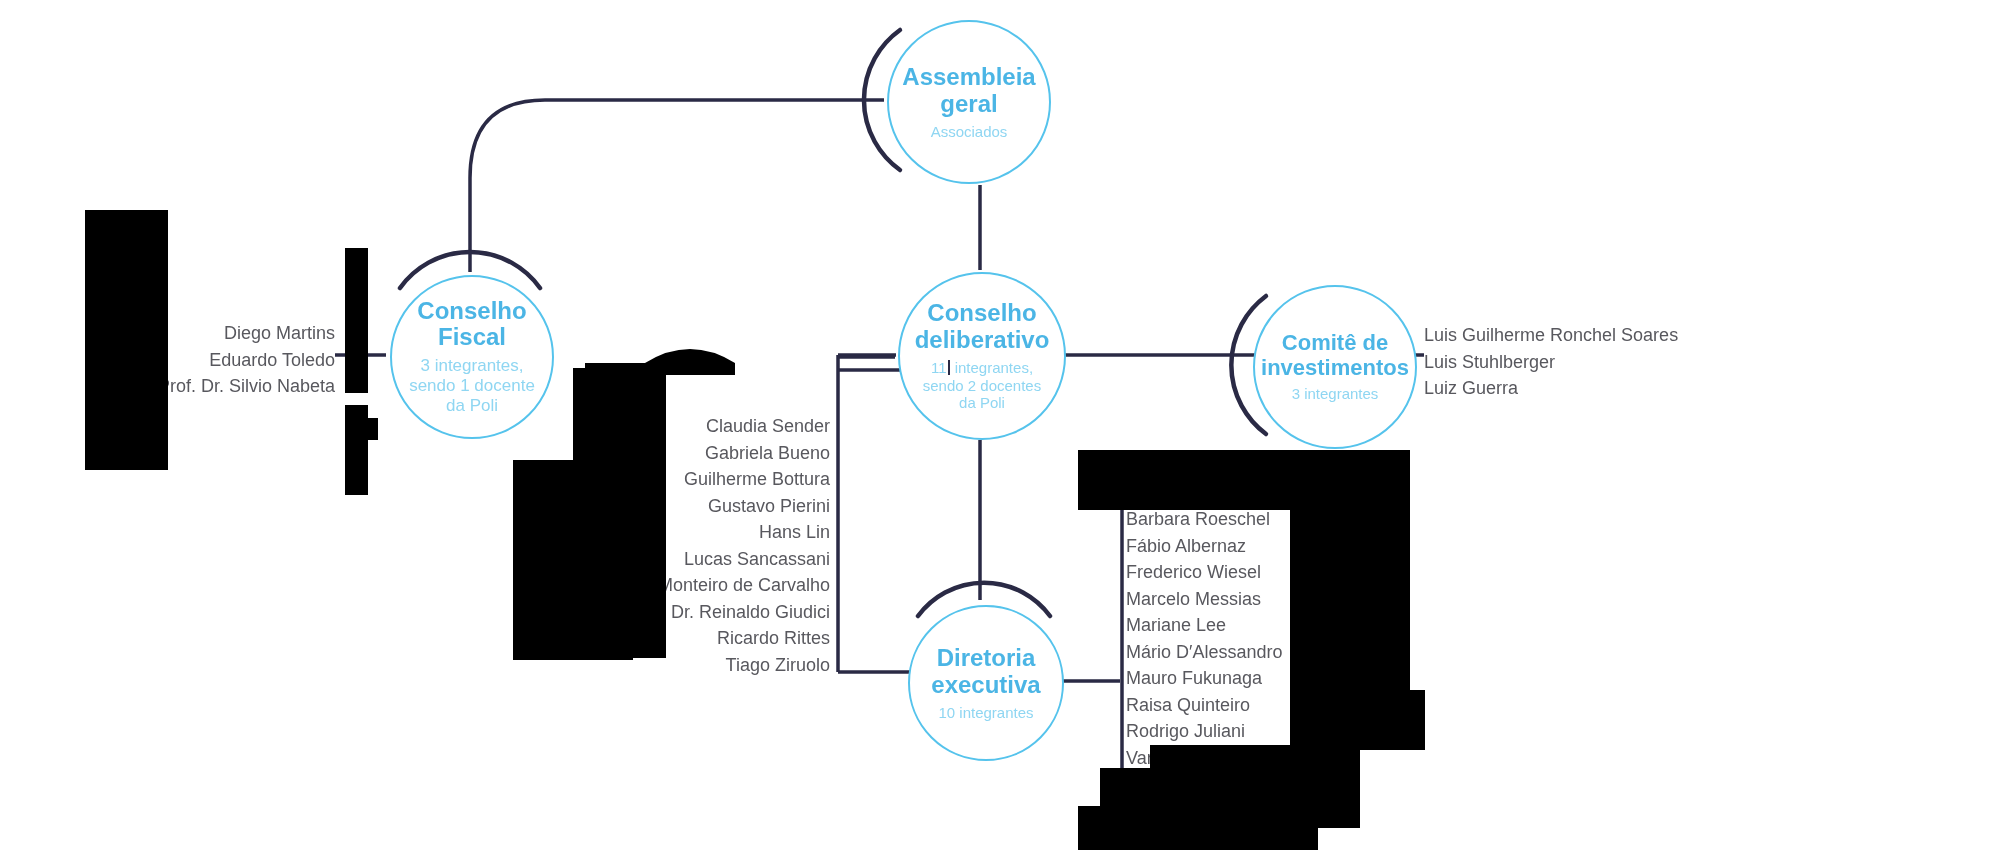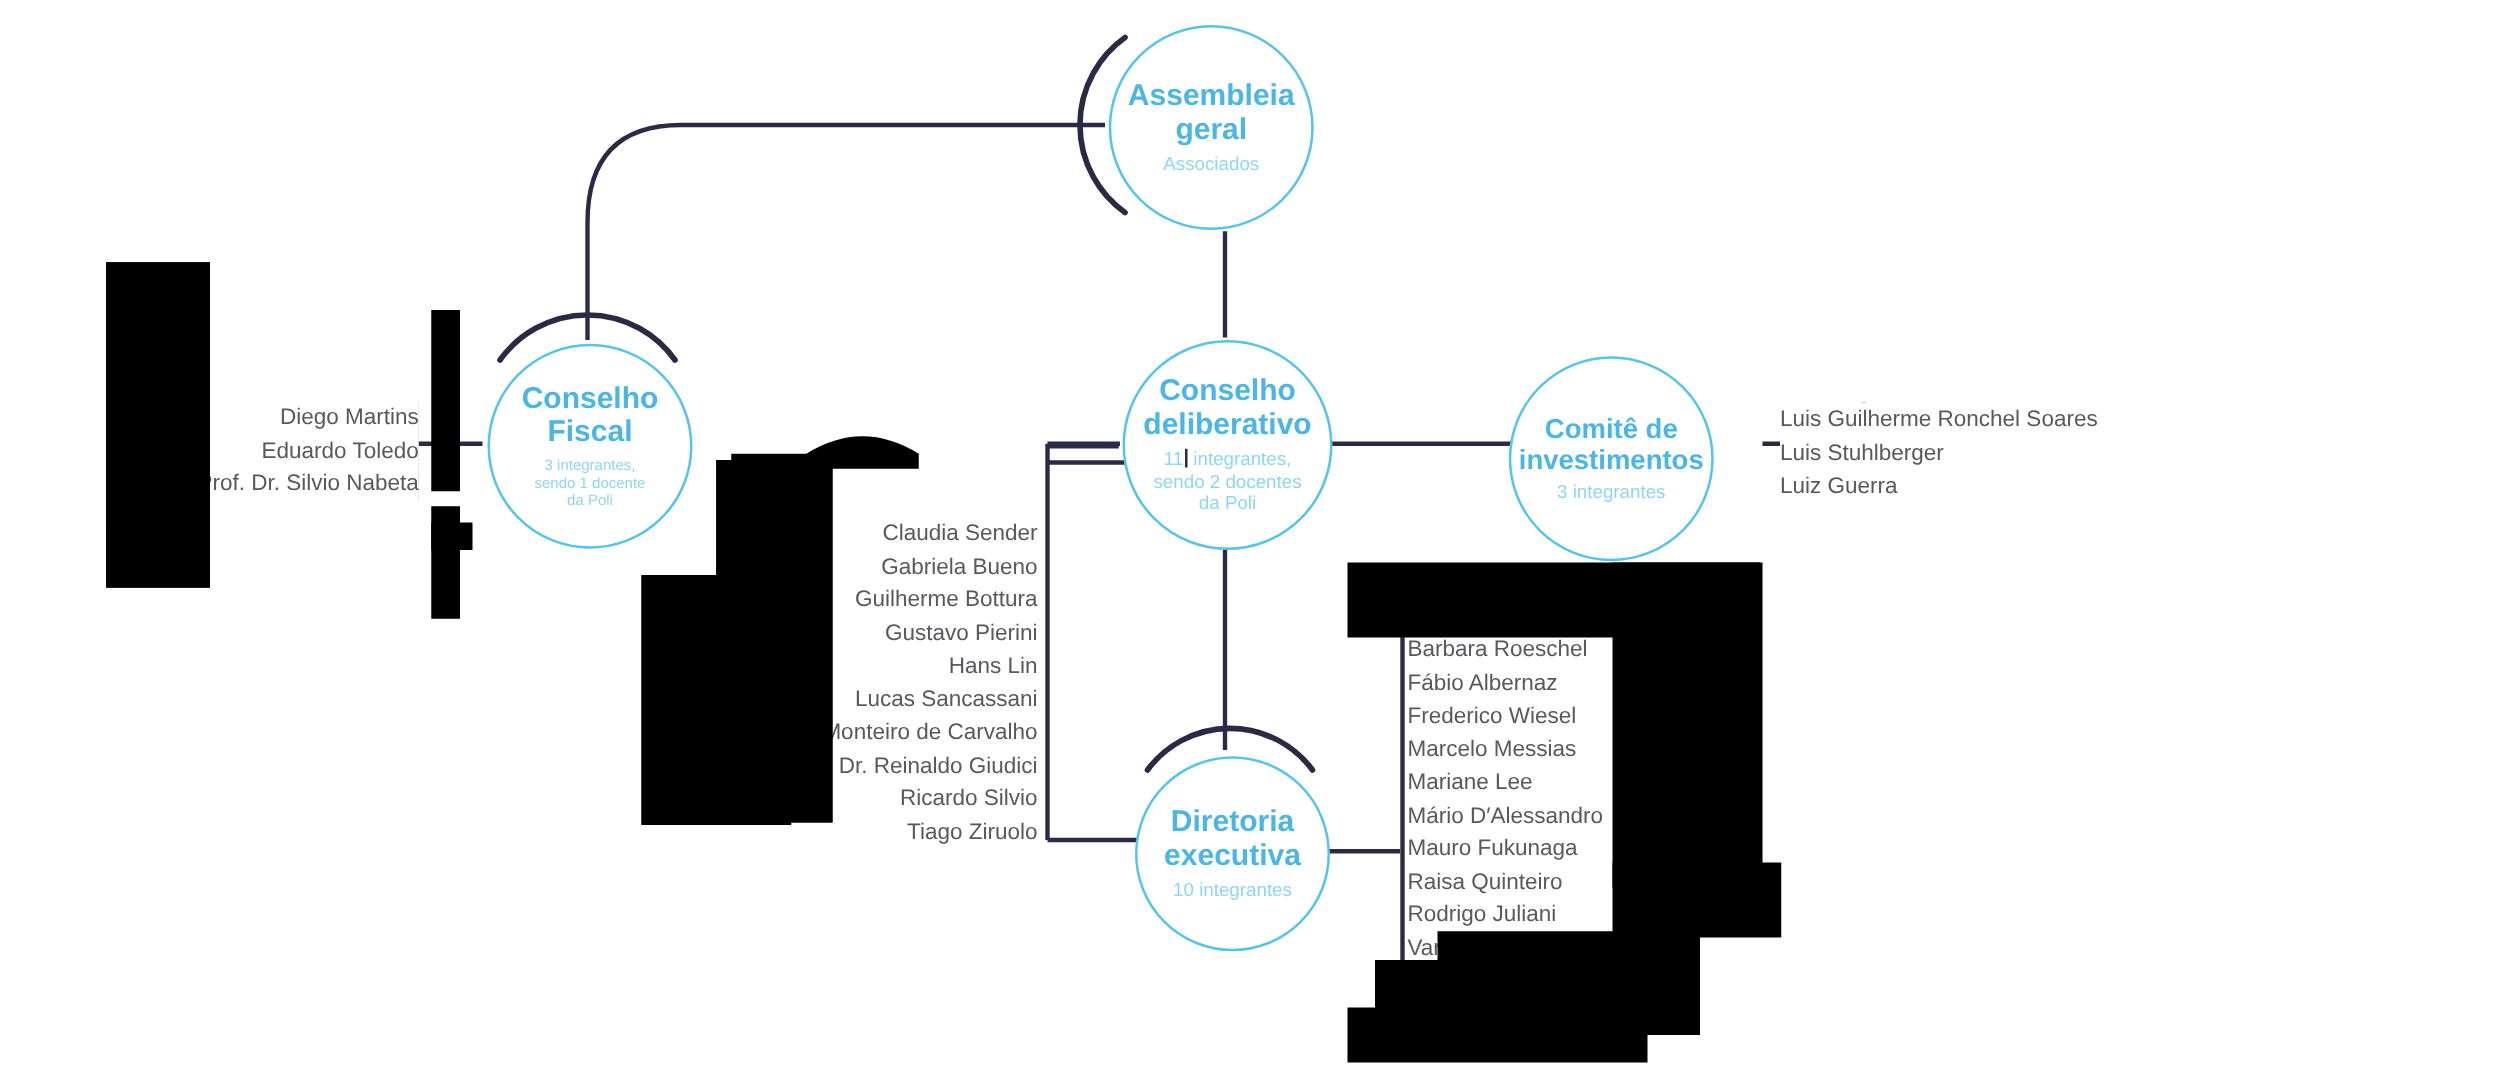--- a/index.html
+++ b/index.html
@@ -21,27 +21,27 @@
   .nlist div{white-space:nowrap;}
   .right-align div{text-align:right;}
   .left-align div{text-align:left;}
 
   #n-assembleia{left:887px;top:20px;width:160px;height:160px;}
   #n-assembleia .title{font-size:24px;}
   #n-assembleia .sub{font-size:15px;}
 
   #n-fiscal{left:390px;top:275px;width:160px;height:160px;}
   #n-fiscal .title{font-size:24px;}
-  #n-fiscal .sub{font-size:12px;}
+  #n-fiscal .sub{font-size:17px;}
 
   #n-delib{left:898px;top:272px;width:164px;height:164px;}
   #n-delib .title{font-size:24px;}
   #n-delib .sub{font-size:15px;}
 
-  #n-comite{left:1207px;top:285px;width:160px;height:160px;}
+  #n-comite{left:1253px;top:285px;width:160px;height:160px;}
   #n-comite .title{font-size:22px;}
   #n-comite .sub{font-size:15px;}
 
   #n-diretoria{left:908px;top:605px;width:152px;height:152px;}
   #n-diretoria .title{font-size:24px;}
   #n-diretoria .sub{font-size:15px;}
 
   #list-fiscal{left:90px;top:320px;width:245px;font-size:18px;line-height:26.5px;}
   #list-delib{left:560px;top:373px;width:270px;font-size:18px;line-height:26.5px;margin-top:40px;}
   #list-comite{left:1424px;top:322px;width:320px;font-size:18px;line-height:26.5px;}
@@ -164,21 +164,21 @@
 
   <div class="nlist right-align" id="list-delib">
       <div>Claudia Sender</div>
       <div>Gabriela Bueno</div>
       <div>Guilherme Bottura</div>
       <div>Gustavo Pierini</div>
       <div>Hans Lin</div>
       <div>Lucas Sancassani</div>
       <div>Marly Monteiro de Carvalho</div>
       <div>Prof. Dr. Reinaldo Giudici</div>
-      <div>Ricardo Silvio</div>
+      <div>Ricardo Rittes</div>
       <div>Tiago Ziruolo</div>
     </div>
 
   <div class="nlist left-align" id="list-comite">
       <div>Luis Guilherme Ronchel Soares</div>
       <div>Luis Stuhlberger</div>
       <div>Luiz Guerra</div>
     </div>
 
   <div class="nlist left-align" id="list-diretoria">

